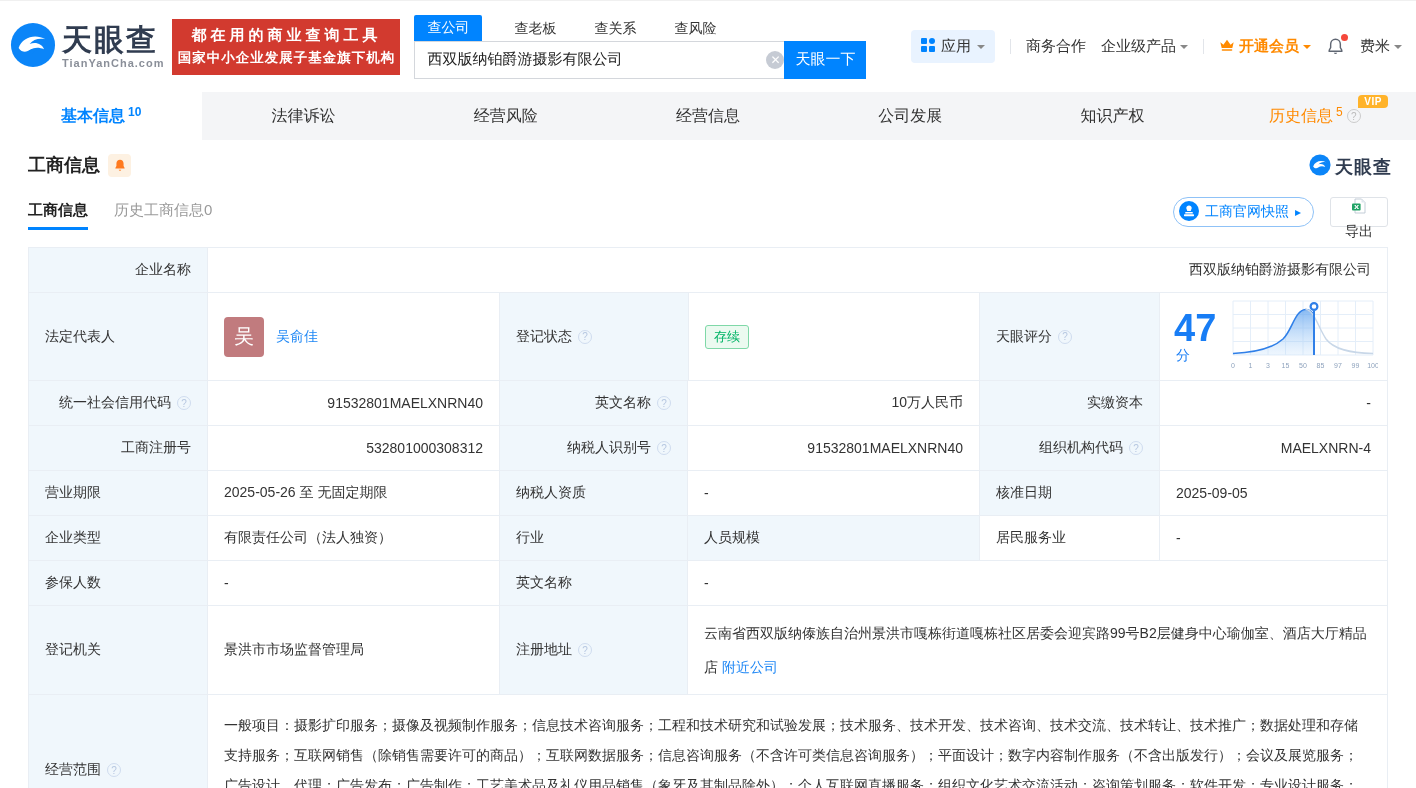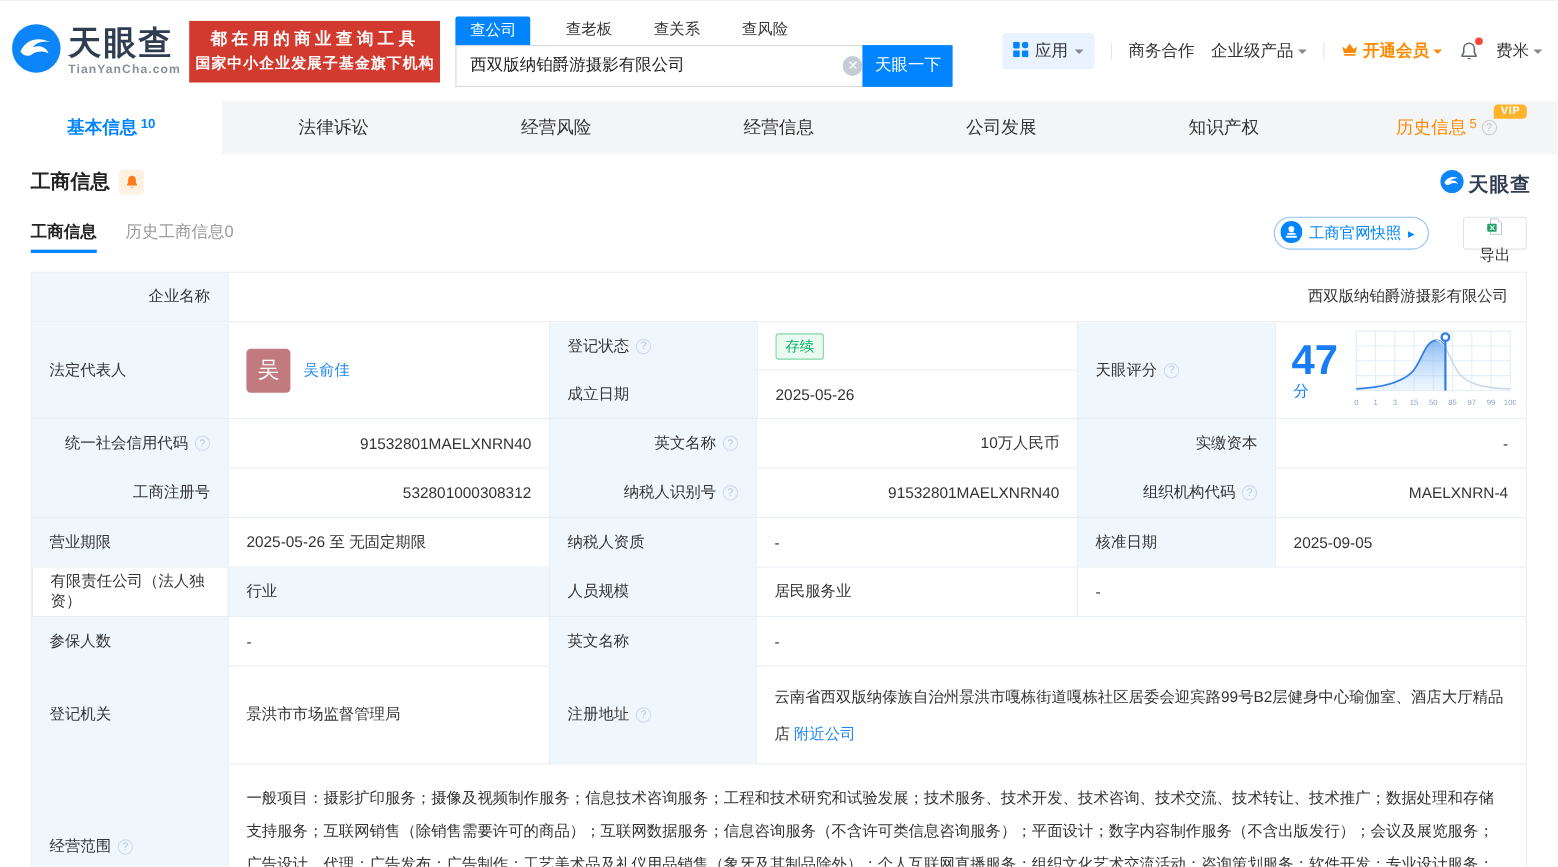--- a/index.html
+++ b/index.html
@@ -11,21 +11,21 @@
   .logo { display:flex; align-items:center; gap:6px; }
   .logo-txt { display:flex; flex-direction:column; line-height:1; }
   .logo-name { font-size:30px; font-weight:bold; color:#303c50; letter-spacing:2px; }
   .logo-domain { font-size:11px; color:#8a8f99; letter-spacing:1px; margin-top:3px; font-weight:bold; }
   .red-box { margin-left:8px; background:#d23a2f; color:#fff; width:228px; height:56px;
     display:flex; flex-direction:column; justify-content:center; align-items:center; gap:4px; }
   .red-box .l1 { font-size:15px; font-weight:bold; letter-spacing:4px; }
   .red-box .l2 { font-size:13.5px; font-weight:bold; letter-spacing:1px; }
 
   .search-wrap { margin-left:14px; width:452px; }
-  .search-tabs { display:flex; align-items:flex-start; gap:26px; height:26px; }
+  .search-tabs { display:flex; align-items:flex-end; gap:26px; height:26px; }
   .search-tab { font-size:14px; color:#333; padding:3px 6px; cursor:pointer; }
   .search-tab.active { background:#0084ff; color:#fff; padding:4px 13px; border-radius:2px 2px 0 0; }
   .search-bar { display:flex; height:38px; }
   .search-input { flex:1; border:1px solid #d4d7dc; border-right:none; padding:0 30px 0 12px;
     font-size:15px; color:#222; outline:none; font-family:inherit; }
   .clear-x { width:18px; height:18px; border-radius:50%; background:#c6cbd4; color:#fff; font-size:12px;
     display:flex; align-items:center; justify-content:center; margin-left:-26px; margin-top:10px; z-index:2; cursor:pointer; }
   .search-btn { width:82px; background:#0084ff; color:#fff; border:none; font-size:15px; cursor:pointer; font-family:inherit; }
 
   .topnav { margin-left:auto; display:flex; align-items:center; gap:15px; font-size:15px; white-space:nowrap; }
@@ -56,21 +56,21 @@
   .bell-badge { width:23px; height:23px; background:#fdf1e2; border-radius:4px; display:flex; align-items:center; justify-content:center; cursor:pointer; }
   .watermark { position:absolute; top:14px; right:24px; display:flex; align-items:center; gap:4px; }
   .wm-name { font-size:18px; font-weight:bold; color:#303c50; letter-spacing:1px; }
 
   
   .subbar { display:flex; align-items:center; margin:20px 28px 0 28px; }
   .subtab { font-size:15px; margin-right:26px; cursor:pointer; padding-bottom:10px; position:relative; }
   .subtab.active { color:#222; font-weight:bold; }
   .subtab.active::after { content:""; position:absolute; left:0; right:0; bottom:0; height:3px; background:#0084ff; }
   .subtab.dim { color:#9a9a9a; }
-  .subbar-btns { margin-left:auto; display:flex; gap:31px; padding-bottom:6px; }
+  .subbar-btns { margin-left:auto; display:flex; gap:16px; padding-bottom:6px; }
   .btn-snapshot { display:flex; align-items:center; gap:6px; border:1px solid #8fc2f7; color:#0084ff; background:#fff;
     border-radius:16px; height:30px; padding:0 12px 0 5px; font-size:14px; cursor:pointer; }
   .btn-export { display:flex; align-items:center; gap:6px; border:1px solid #dfe3e8; color:#333; background:#fff;
     border-radius:3px; height:30px; padding:0 14px; font-size:14px; cursor:pointer;flex-direction:column; }
   .arrow-r { font-size:12px; }
 
   
   .tbl { margin:14px 28px 0 28px; border:1px solid #e9eef4; font-size:14px; }
   .row { display:grid; border-top:1px solid #e9eef4; }
   .row:first-child { border-top:none; }
@@ -279,28 +279,20 @@
         <span class="link">吴俞佳</span>
       </div>
       <div class="sub">
         <div class="sub-row">
           <div class="cell lbl first">
               <span>登记状态</span>
               <span class="help">?</span>
             </div>
           <div class="cell">
               <span class="status-badge">存续</span>
-            </div>
-        </div>
-        <div class="sub-row">
-          <div class="cell lbl first">
-              <span>成立日期</span>
-            </div>
-          <div class="cell">
-              <span>2025-05-26</span>
             </div>
         </div>
       </div>
       <div class="cell lbl">
           <span>天眼评分</span>
           <span class="help">?</span>
         </div>
       <div class="cell score-cell">
         <span><span class="score-num">47</span><span class="score-unit">分</span></span>
         <span>
@@ -409,20 +401,23 @@
         </div>
       <div class="cell lbl">
           <span>核准日期</span>
         </div>
       <div class="cell">
           <span>2025-09-05</span>
         </div>
     </div>
 
     <div class="row cols6">
+      <div class="cell lbl first">
+          <span>企业类型</span>
+        </div>
       <div class="cell">
           <span>有限责任公司（法人独资）</span>
         </div>
       <div class="cell lbl">
           <span>行业</span>
         </div>
       <div class="cell lbl">
           <span>人员规模</span>
         </div>
       <div class="cell">

